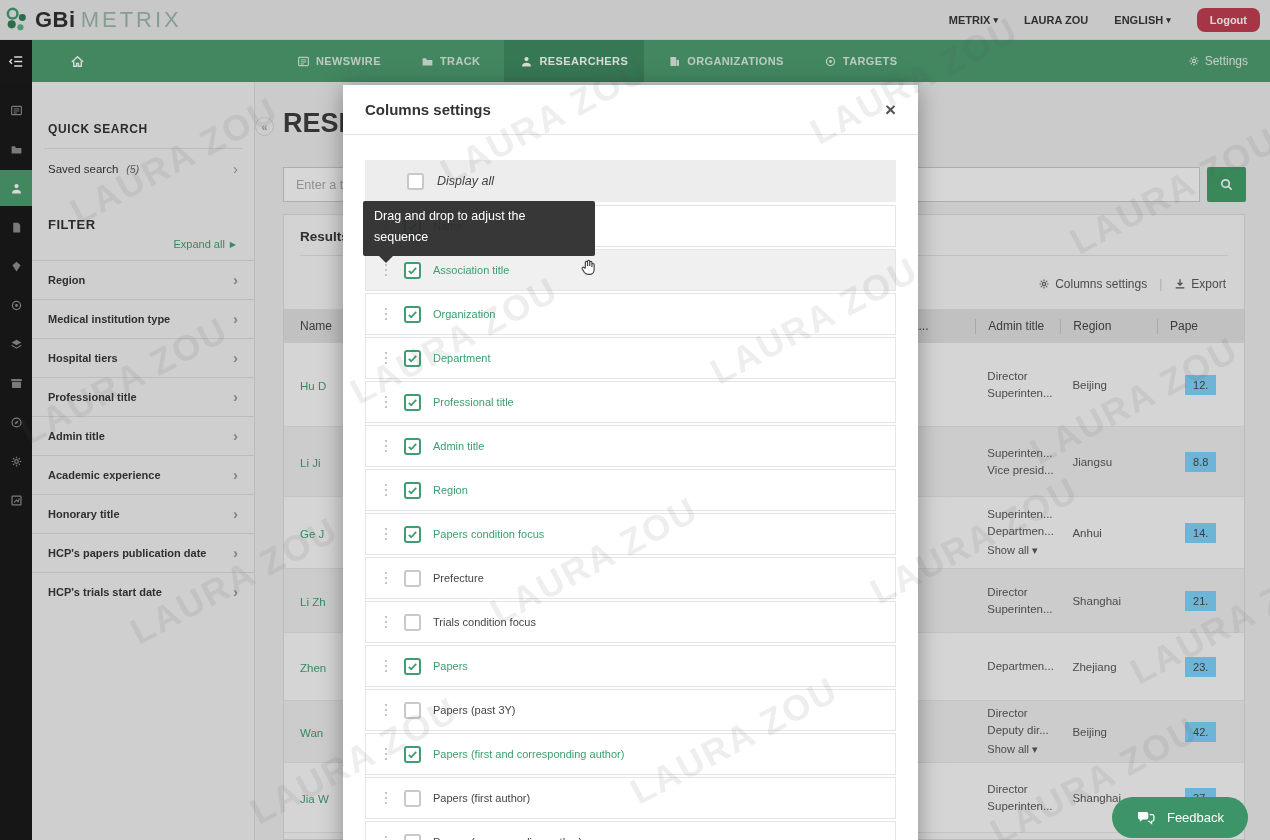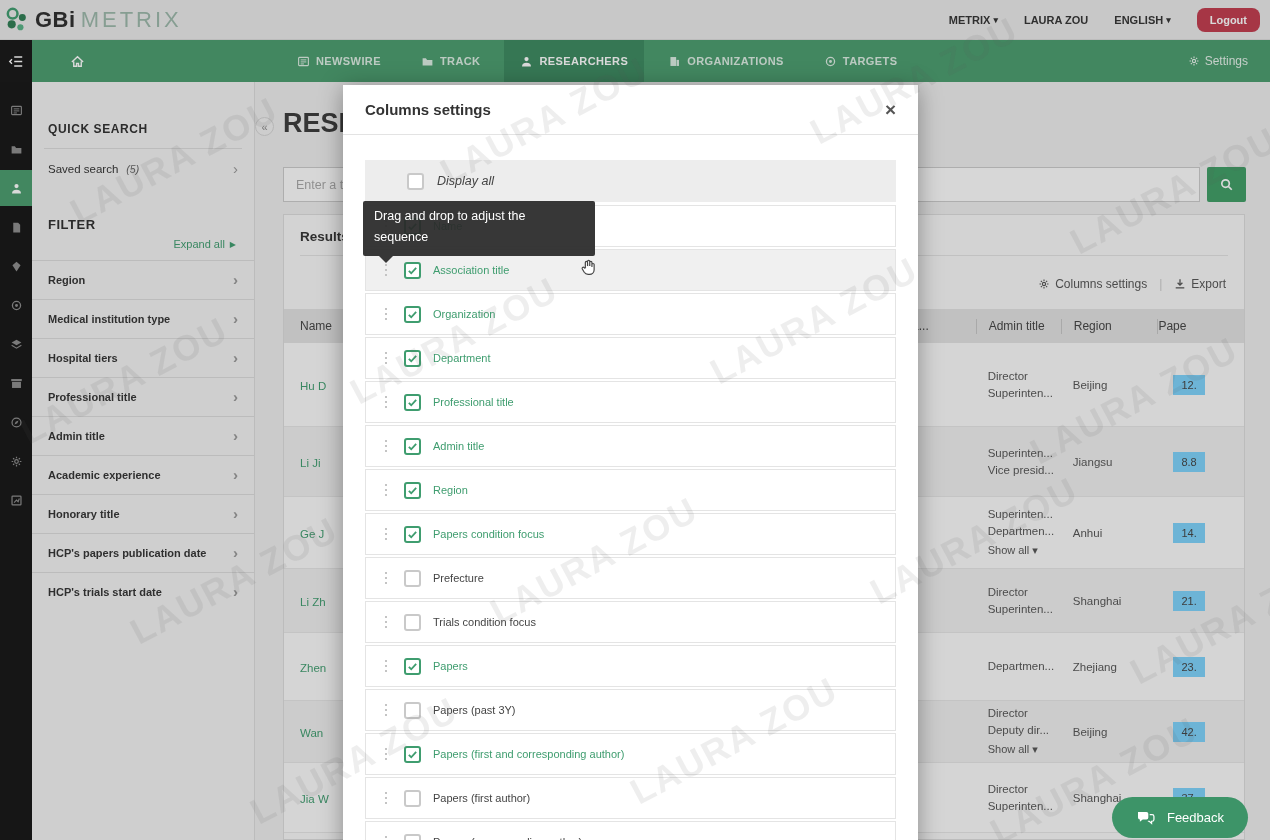--- a/index.html
+++ b/index.html
@@ -72,21 +72,21 @@
            font-size:12px;color:#555}
   .tool-item{display:flex;align-items:center;gap:5px;cursor:pointer}
   .tool-sep{color:#ccc}
   .thead{position:absolute;left:0;top:94px;width:100%;height:34px;background:#e2e2e2;display:flex;
          align-items:center;padding-left:16px;font-size:12px;color:#444}
   .col-name{width:140px}
   .col-spacer{width:424px}
   .col-prof{width:138px;padding-left:12px}
   .col-admin{width:88px;padding-left:12px}
   .col-region{width:100px;padding-left:12px}
-  .col-papers{width:90px;display:flex}
+  .col-papers{width:90px;padding-left:12px;display:flex}
   .thead>div{white-space:nowrap;overflow:hidden}
   .hsep{border-left:1px solid #c6c6c6;height:15px;display:flex;align-items:center}
   .thead .hsep{padding-top:0}
   .tbody{position:absolute;left:0;top:128px;width:100%}
   .trow{display:flex;padding-left:16px;border-bottom:1px solid #e6e6e6;align-items:center}
   .trow.odd{background:#fafafa}
   .trow.even{background:#f0f0f0}
   .name-link{color:#3f9d6f;font-size:11.5px;cursor:pointer}
   .admin-cell{font-size:11.5px;color:#555;line-height:17px}
   .show-all{color:#555;font-size:11px;margin-top:2px;cursor:pointer}

